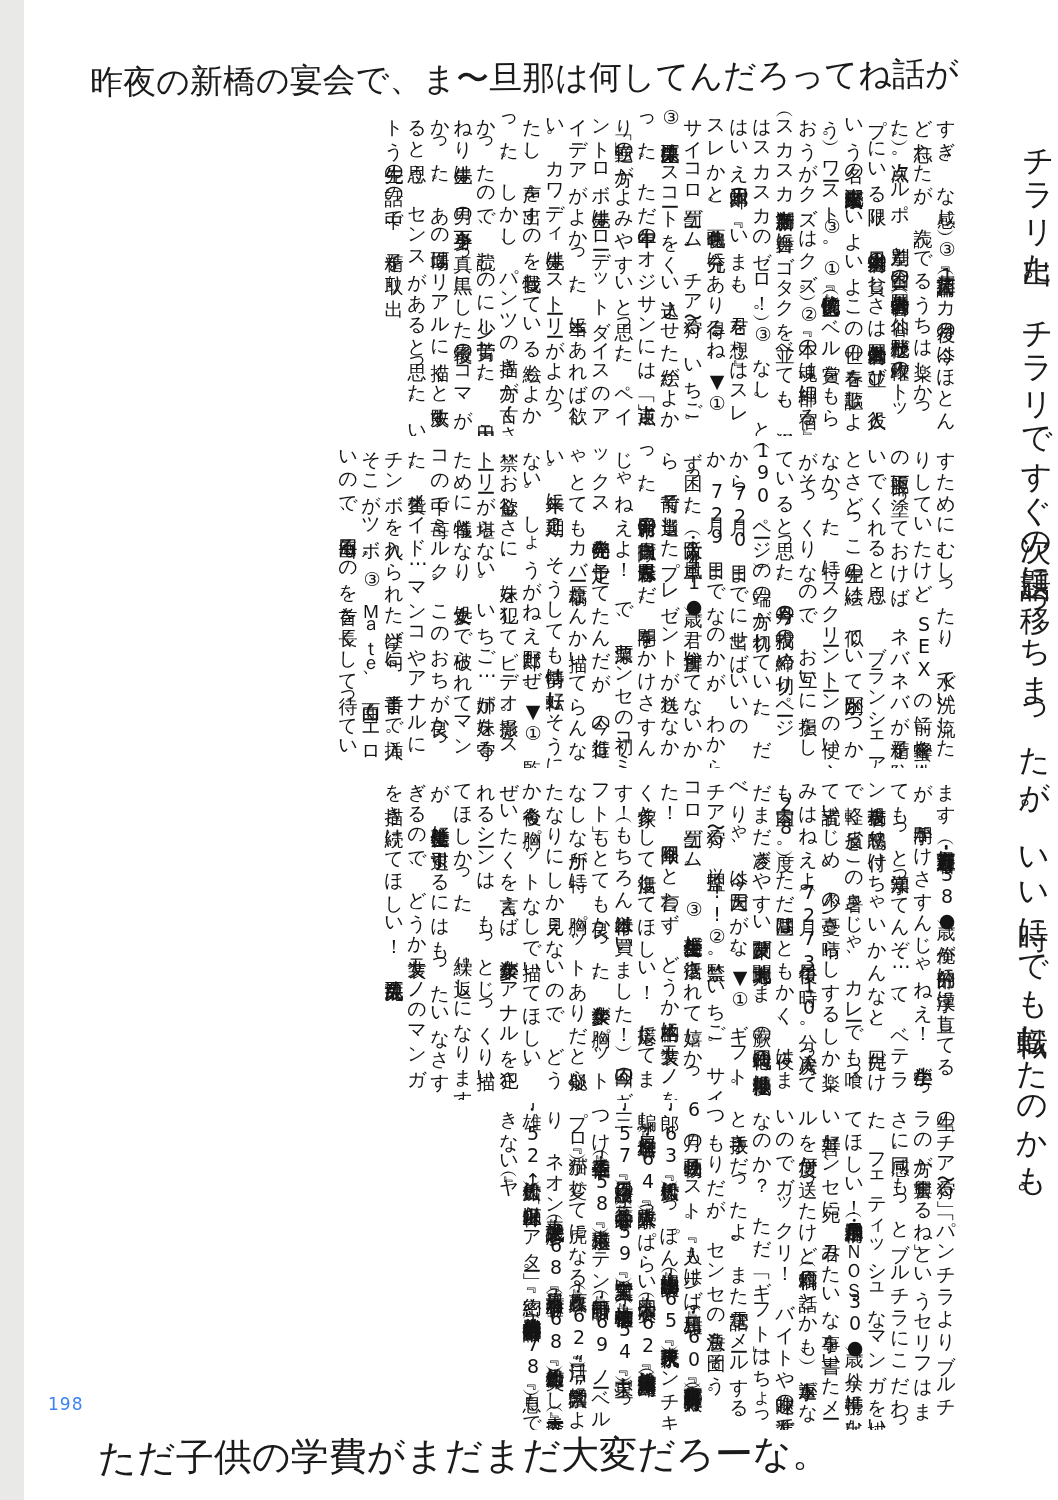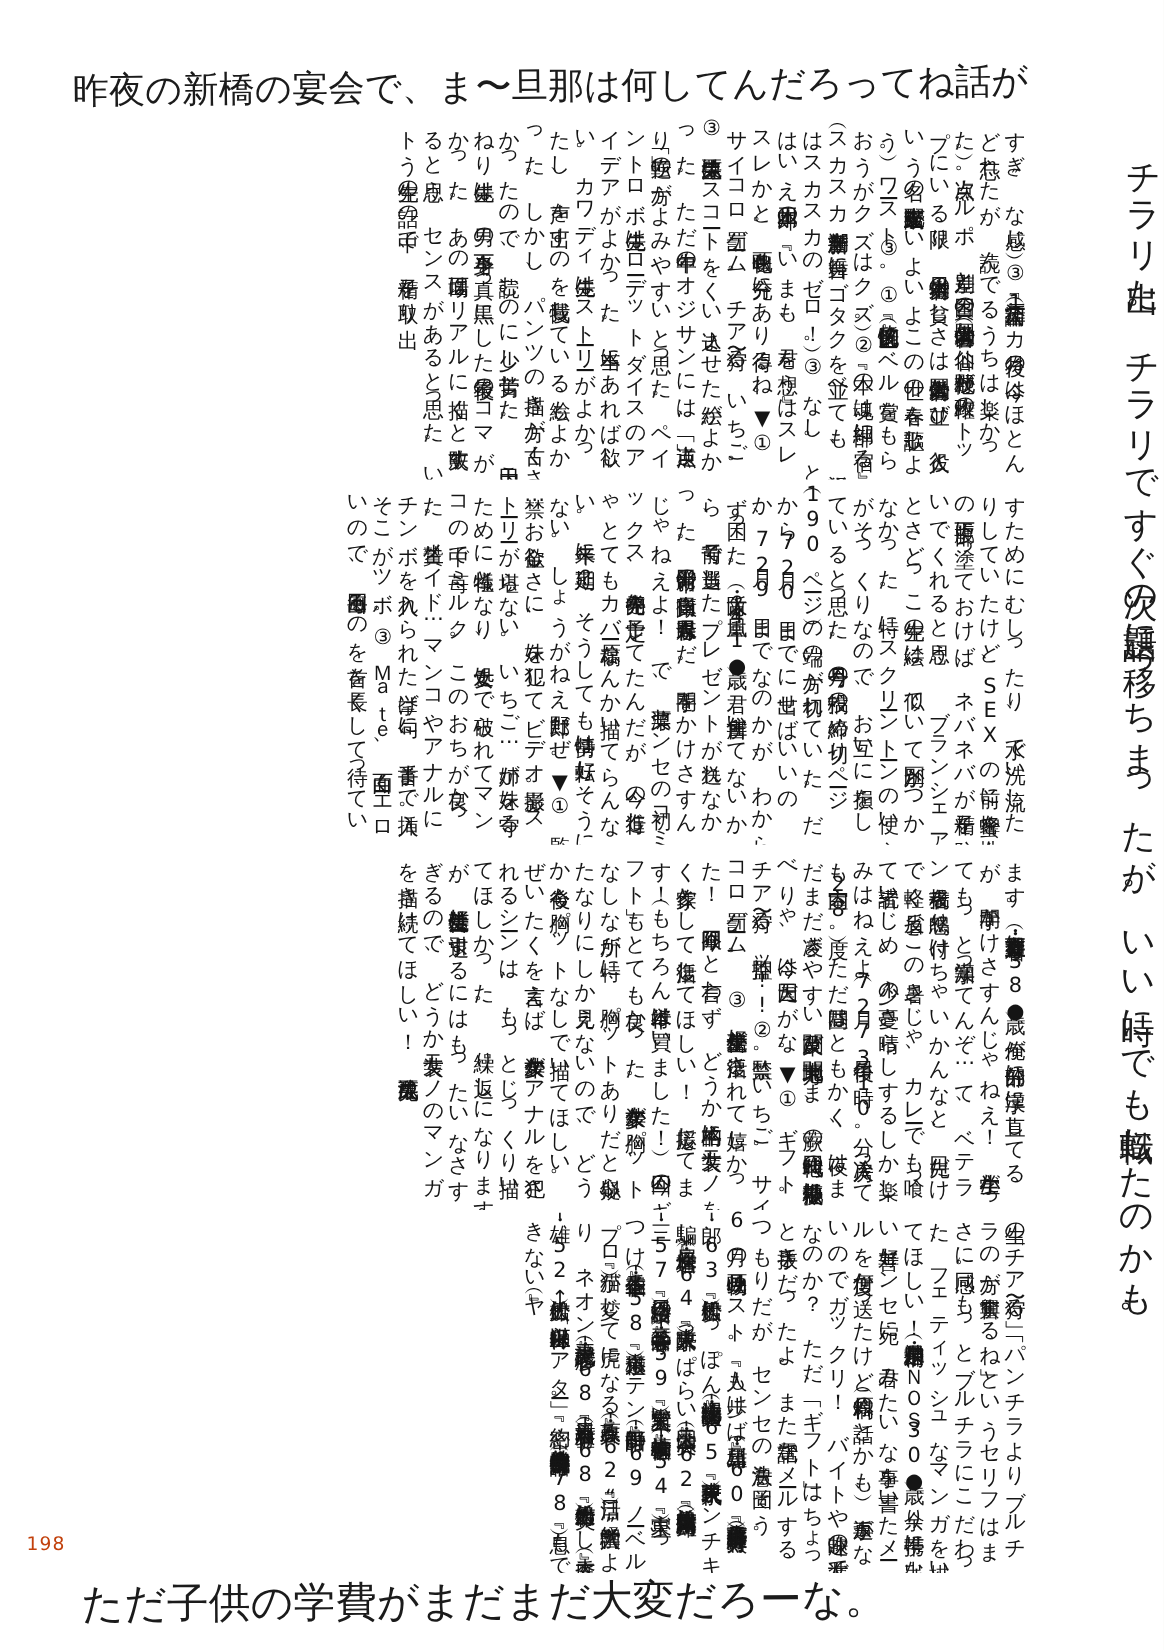--- a/index.html
+++ b/index.html
@@ -3,21 +3,21 @@
 <meta charset="utf-8">
 <style>
   html,body{margin:0;padding:0;}
   body{
     width:1058px;height:1500px;position:relative;
     background:#e9e9e7;
     font-family:"DejaVu Sans",sans-serif;
     color:#151515;
   }
   .page{
-    position:absolute;inset:0;background:#ffffff;overflow:hidden;
+    position:absolute;inset:0;background:#ffffff;overflow:hidden;margin-left:24px;
   }
   
   .band{
     position:absolute;left:58px;width:876px;
     writing-mode:vertical-rl;text-orientation:upright;
     font-size:19px;line-height:23px;letter-spacing:0.5px;
     overflow:hidden;white-space:normal;
   }
   .band1{top:106px;height:330px;}
   .band2{top:438px;height:330px;}
@@ -36,21 +36,21 @@
     position:absolute;top:126px;right:6px;height:1330px;
     writing-mode:vertical-rl;text-orientation:upright;
     font-size:31px;line-height:1.15;transform:rotate(0.4deg);
   }
   .hw-bottom{
     position:absolute;top:1430px;left:74px;width:840px;
     font-size:38px;white-space:nowrap;transform:rotate(-0.4deg);
   }
   .page-number{
     position:absolute;top:1394px;left:24px;
-    font-size:17px;letter-spacing:1px;color:#c2410c;
+    font-size:17px;letter-spacing:1px;color:#3b82f6;
   }
 </style>
 </head>
 <body>
 
 <div class="page">
 
   <div class="hw hw-top">昨夜の新橋の宴会で、ま〜旦那は何してんだろってね話が</div>
 
   <div class="hw hw-right">チラリ出た。チラリですぐ次の話題に移っちまったが。いい時にでも転職したのかも。</div>

